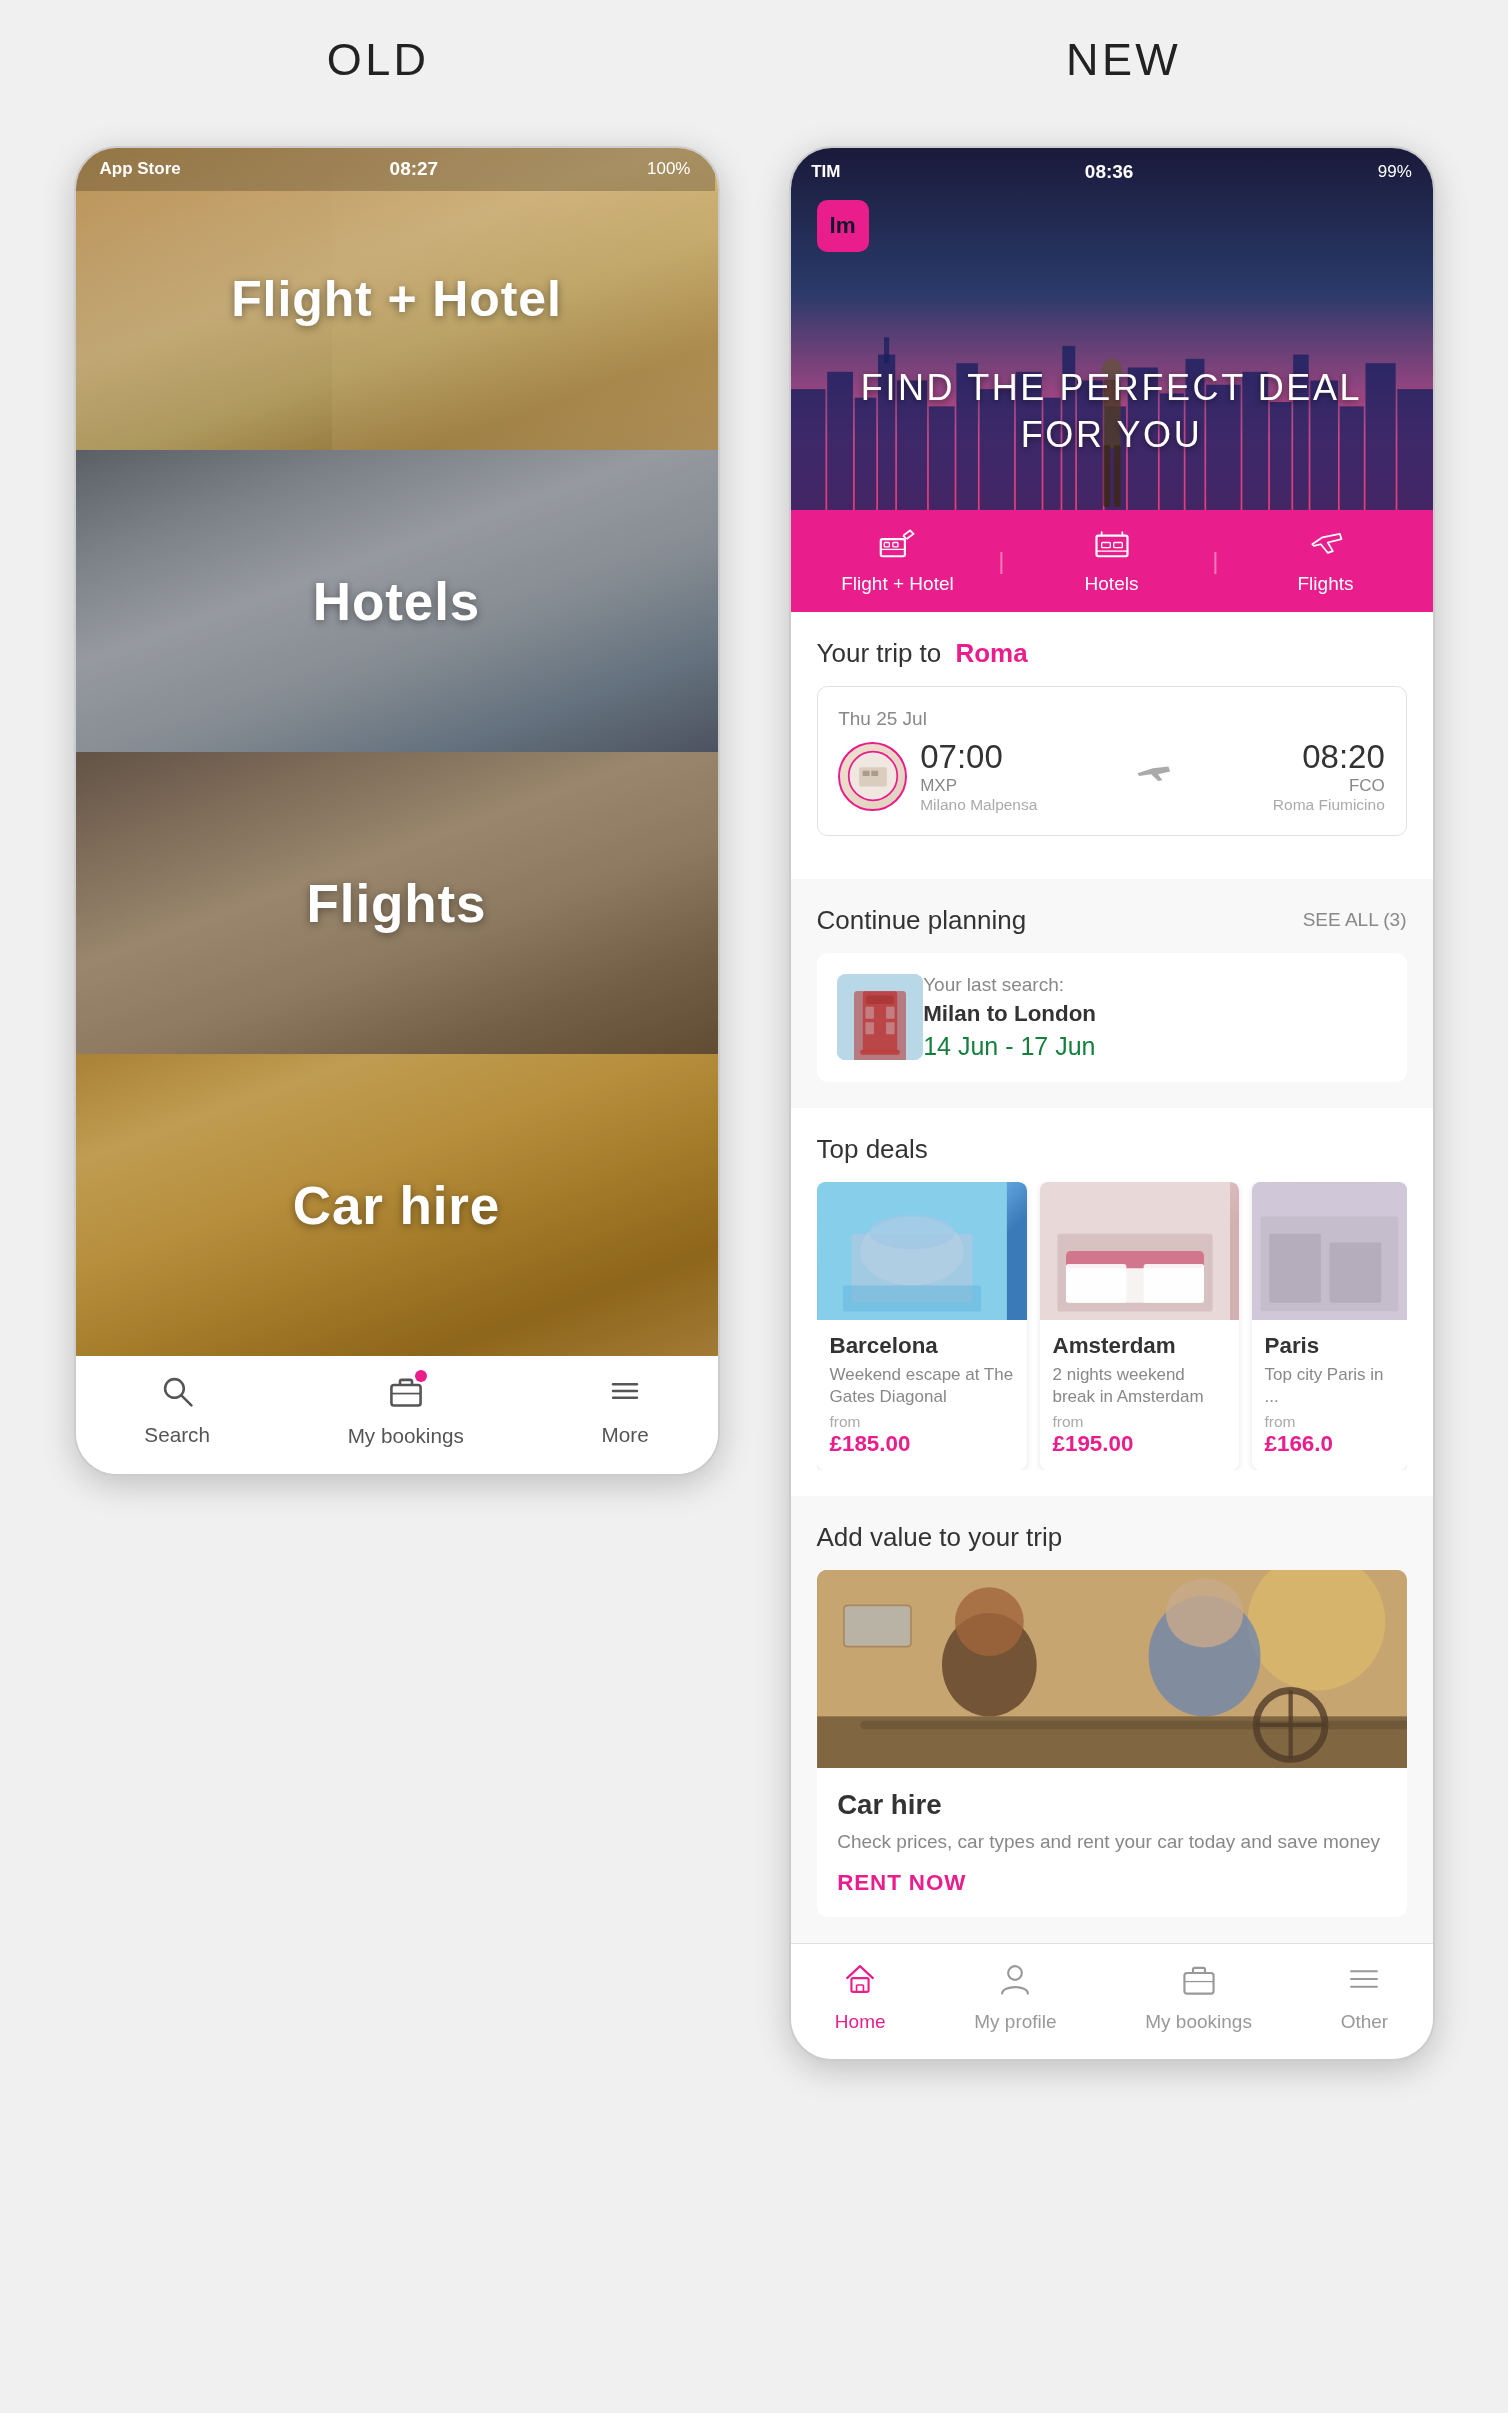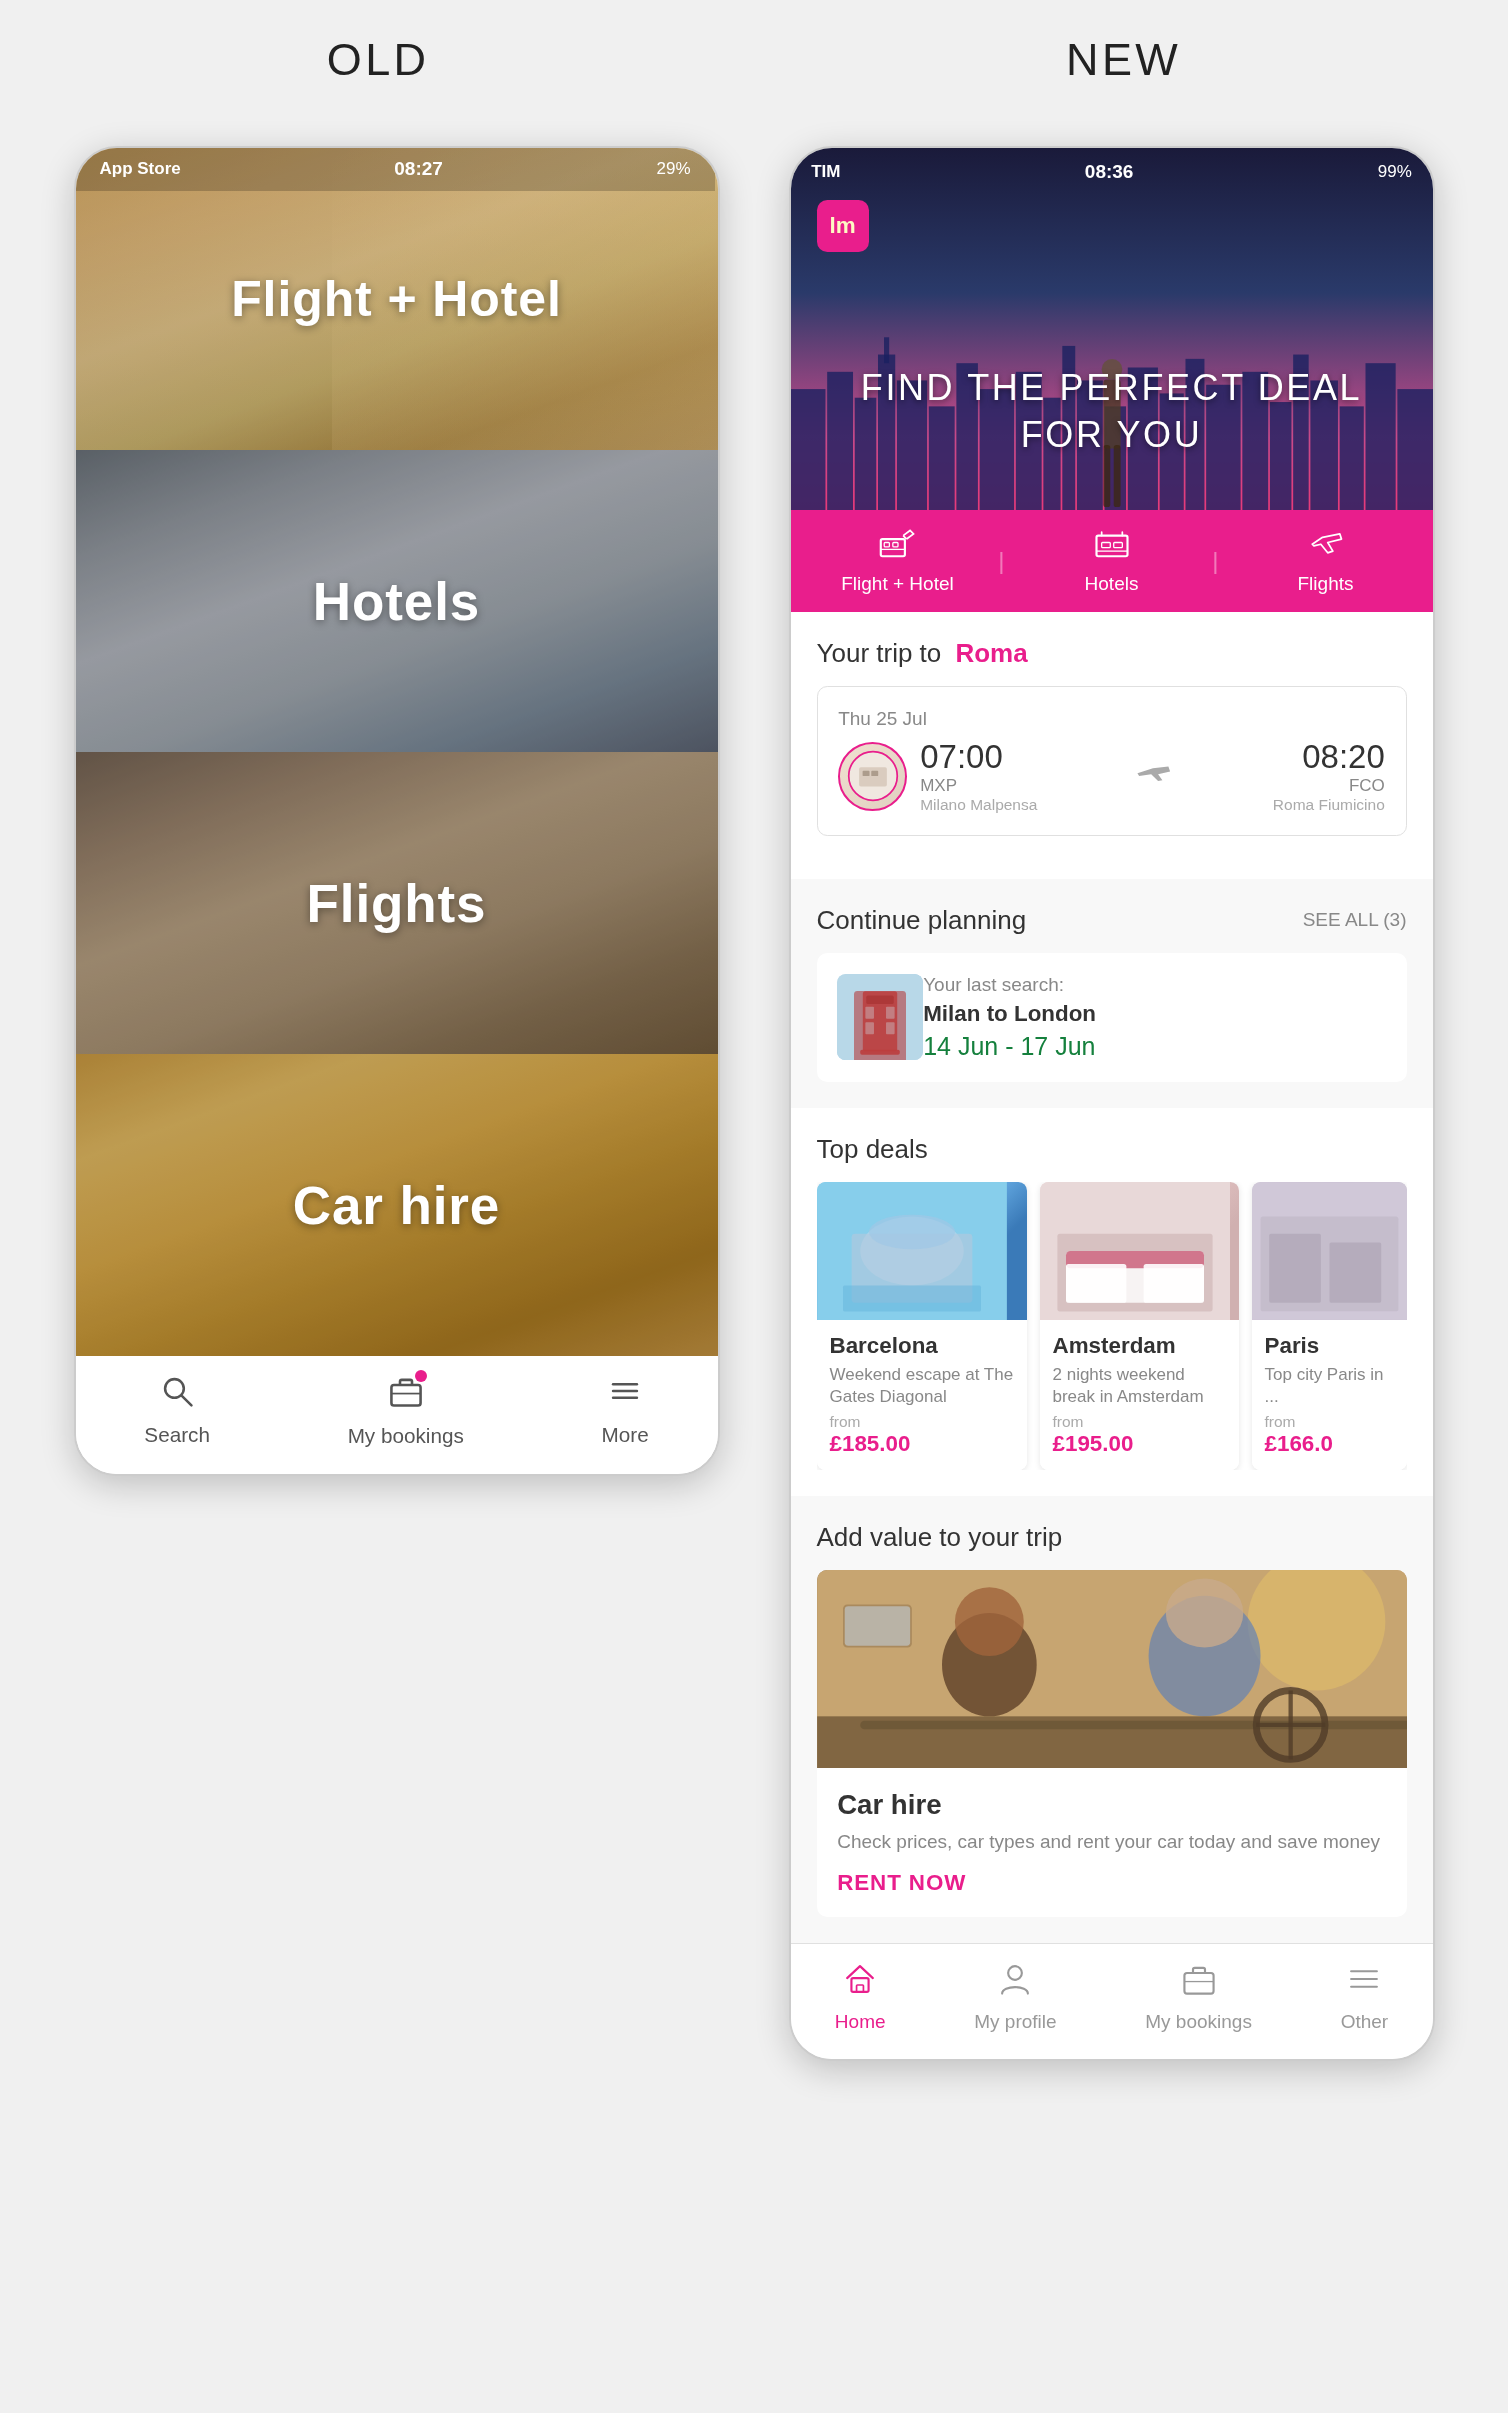--- a/index.html
+++ b/index.html
@@ -161,21 +161,21 @@
       position: absolute;
       top: 52px;
       left: 26px;
       width: 52px;
       height: 52px;
       background: #e91e8c;
       border-radius: 10.3px;
       display: flex;
       align-items: center;
       justify-content: center;
-      color: #fef9c3;
+      color: #0f172a;
       font-size: 22.4px;
       font-weight: 700;
       z-index: 10;
     }
 
     .new-hero-text {
       position: absolute;
       bottom: 51px;
       left: 0;
       right: 0;
@@ -546,21 +546,21 @@
 
   <div class="comparison-container">
 
     <div class="column">
       <div class="phone-frame" style="width:646px;">
         <div class="old-phone-inner" style="position:relative;">
 
           <div style="position:absolute;top:0;left:0;right:3px;z-index:20;display:flex;justify-content:space-between;align-items:center;padding:10.3px 24px;background:rgba(0,0,0,0.2);">
             <span style="font-size:17px;color:#fff;font-weight:600;">App Store</span>
             <span style="font-size:19px;color:#fff;font-weight:600;">08:27</span>
-            <span style="font-size:17px;color:#fff;">29%</span>
+            <span style="font-size:17px;color:#fff;">100%</span>
           </div>
 
           <div class="old-hero-section">
 
             <div class="hero-item" style="background: linear-gradient(160deg, #d4a860 0%, #e8c080 20%, #f5d89a 40%, #e0c87a 60%, #b89040 80%, #c09850 100%); height:302px;">
               <div style="position:absolute;inset:0;background:rgba(0,0,0,0.15);"></div>
 
               <div style="position:absolute;right:0;top:0;bottom:0;width:60%;background:linear-gradient(135deg,transparent,rgba(255,220,160,0.3));"></div>
               <span class="hero-label" style="font-size:50px;">Flight + Hotel</span>
             </div>

